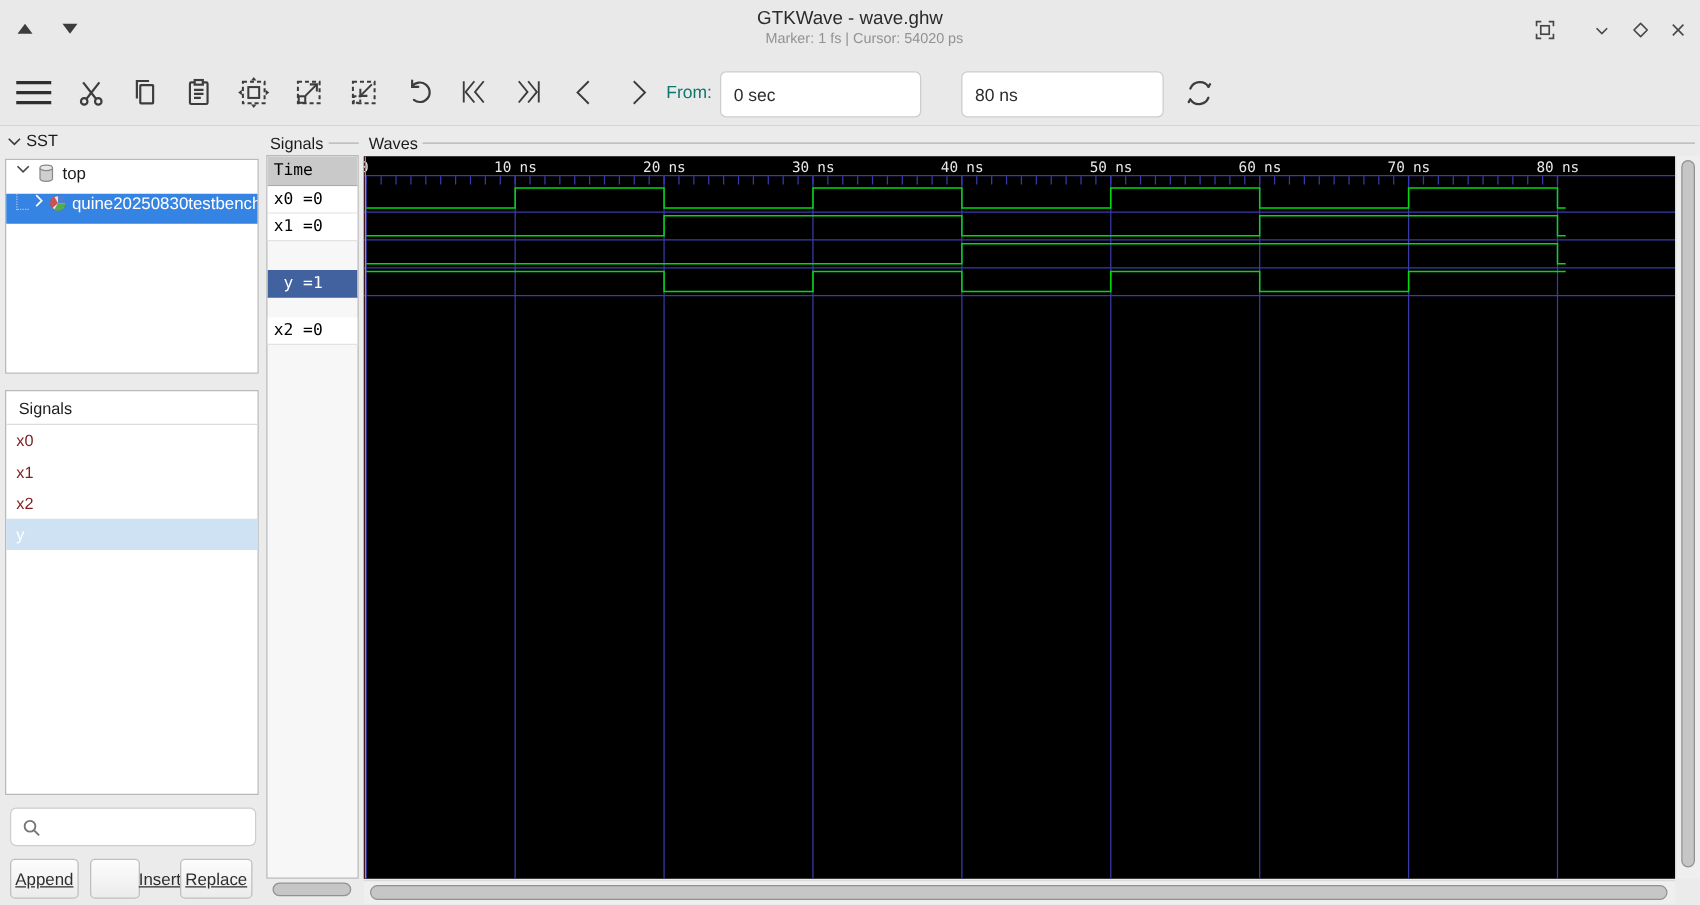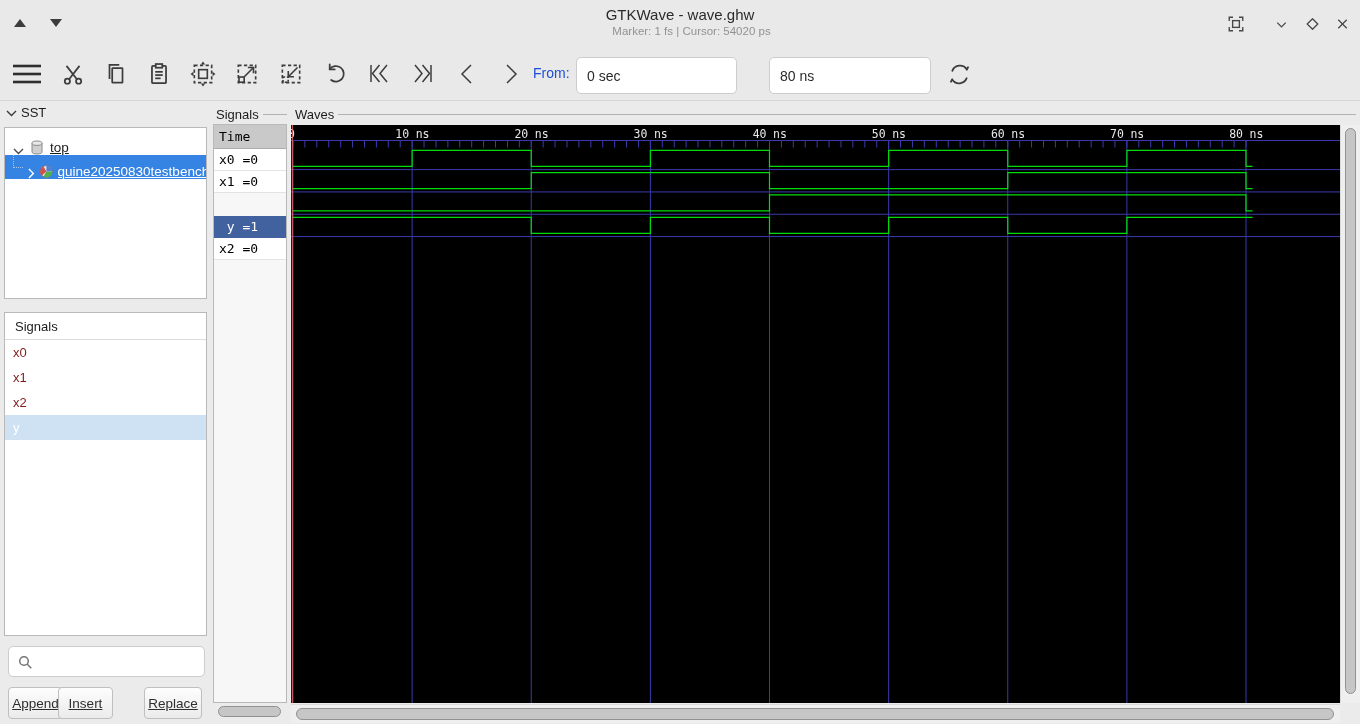--- a/index.html
+++ b/index.html
@@ -10,33 +10,33 @@
   .titlebar { position:absolute; left:0; top:0; width:1360px; height:45px; background:#e9e9e9; }
   .tb-btn { position:absolute; width:20px; height:18px; top:16px; cursor:default; }
   .win-btn { position:absolute; top:15px; width:18px; height:18px; }
   .title-center { position:absolute; left:0; right:0; top:6px; text-align:center; }
   .win-title { font-size:15px; color:#2b2b2b; }
   .win-subtitle { font-size:11.5px; color:#929292; margin-top:2px;padding-left:23px; }
 
   
   .toolbar { position:absolute; left:0; top:45px; width:1360px; height:56px; background:#e9e9e9; border-bottom:1px solid #d6d6d6; }
   .ticon { position:absolute; top:16px; width:26px; height:26px; }
-  .tlabel { position:absolute; top:20px; font-size:14px; color:#1d4ed8; }
+  .tlabel { position:absolute; top:20px; font-size:14px; color:#0f766e; }
   .tentry { position:absolute; top:12px; height:37px; background:#ffffff; border:1px solid #cdcdcd; border-radius:5px; font-size:14px; color:#2b2b2b; padding:0 10px; font-family:"Liberation Sans",sans-serif; }
 
   
   .main { position:absolute; left:0; top:101px; width:1360px; height:623px; background:#ebebeb; }
 
   .frame-label { position:absolute; font-size:13px; color:#1b1b1b; display:flex; align-items:center; gap:4px; }
   .frame-label .tail { height:1px; background:#b2b2b2; flex:0 0 auto; }
 
   .panel-box { position:absolute; background:#ffffff; border:1px solid #b9b9b9; }
 
   
-  .tree-row { position:relative; height:24px; display:flex; align-items:flex-end; font-size:13.5px; color:#1c1c1c;text-decoration:underline; }
+  .tree-row { position:relative; height:24px; display:flex; align-items:flex-start; font-size:13.5px; color:#1c1c1c; }
   .tree-row.selected { background:#3584e4; color:#ffffff; }
   .guide { position:absolute; left:8px; top:0; width:10px; height:13px; border-left:1px dotted #aac4e4; border-bottom:1px dotted #aac4e4; }
 
   
   .list-header { height:27px; display:flex; align-items:center; padding-left:10px; font-size:13px; color:#1c1c1c; border-bottom:1px solid #dcdcdc; }
   .list-row { height:25px; display:flex; align-items:center; padding-left:8px; font-size:13px; color:#7f1d1d; }
   .list-row.selected { background:#cfe2f4; color:#ffffff; }
 
   .search-entry { position:absolute; left:8px; top:545px; width:197px; height:31px; background:#fff; border:1px solid #cdcdcd; border-radius:5px; }
   .search-entry svg { position:absolute; left:9px; top:8px; }
@@ -257,32 +257,32 @@
   </div>
 
   <div class="search-entry">
     <svg class="icon" width="15" height="15" viewBox="0 0 15 15" fill="none" stroke="#757575" stroke-width="1.5">
         <circle cx="6" cy="6" r="4.3"></circle>
         <line x1="9.3" y1="9.3" x2="13.3" y2="13.3"></line>
       </svg>
   </div>
 
   <button class="gtk-btn" style="left:8px; width:55px;">Append</button>
-  <button class="gtk-btn" style="left:58px; width:55px;">Insert</button>
+  <button class="gtk-btn" style="left:72px; width:31px;padding-left:38px;">Insert</button>
   <button class="gtk-btn" style="left:144px; width:58px;">Replace</button>
 
   <div class="frame-label" style="left:216px; top:6px;">
     <span>Signals</span>
     <span class="tail" style="width:24px;"></span>
   </div>
   <div class="names-box">
     <div class="name-cell time" style="top:0;">Time</div>
     <div class="name-cell plain" style="top:24px;">x0 =0</div>
     <div class="name-cell plain" style="top:46px;">x1 =0</div>
-    <div class="name-cell plain" style="top:69px;margin-top:44px;">x2 =0</div>
+    <div class="name-cell plain" style="top:85px;margin-top:44px;">x2 =0</div>
     <div class="name-cell selected" style="top:91px;"> y =1</div>
   </div>
   <div class="mini-hscroll"></div>
 
   <div class="frame-label" style="left:295px; top:6px;">
     <span>Waves</span>
     <span class="tail" style="width:1018px;"></span>
   </div>
   <div class="wave-canvas">
     <svg id="wave-svg" width="1049" height="578">

